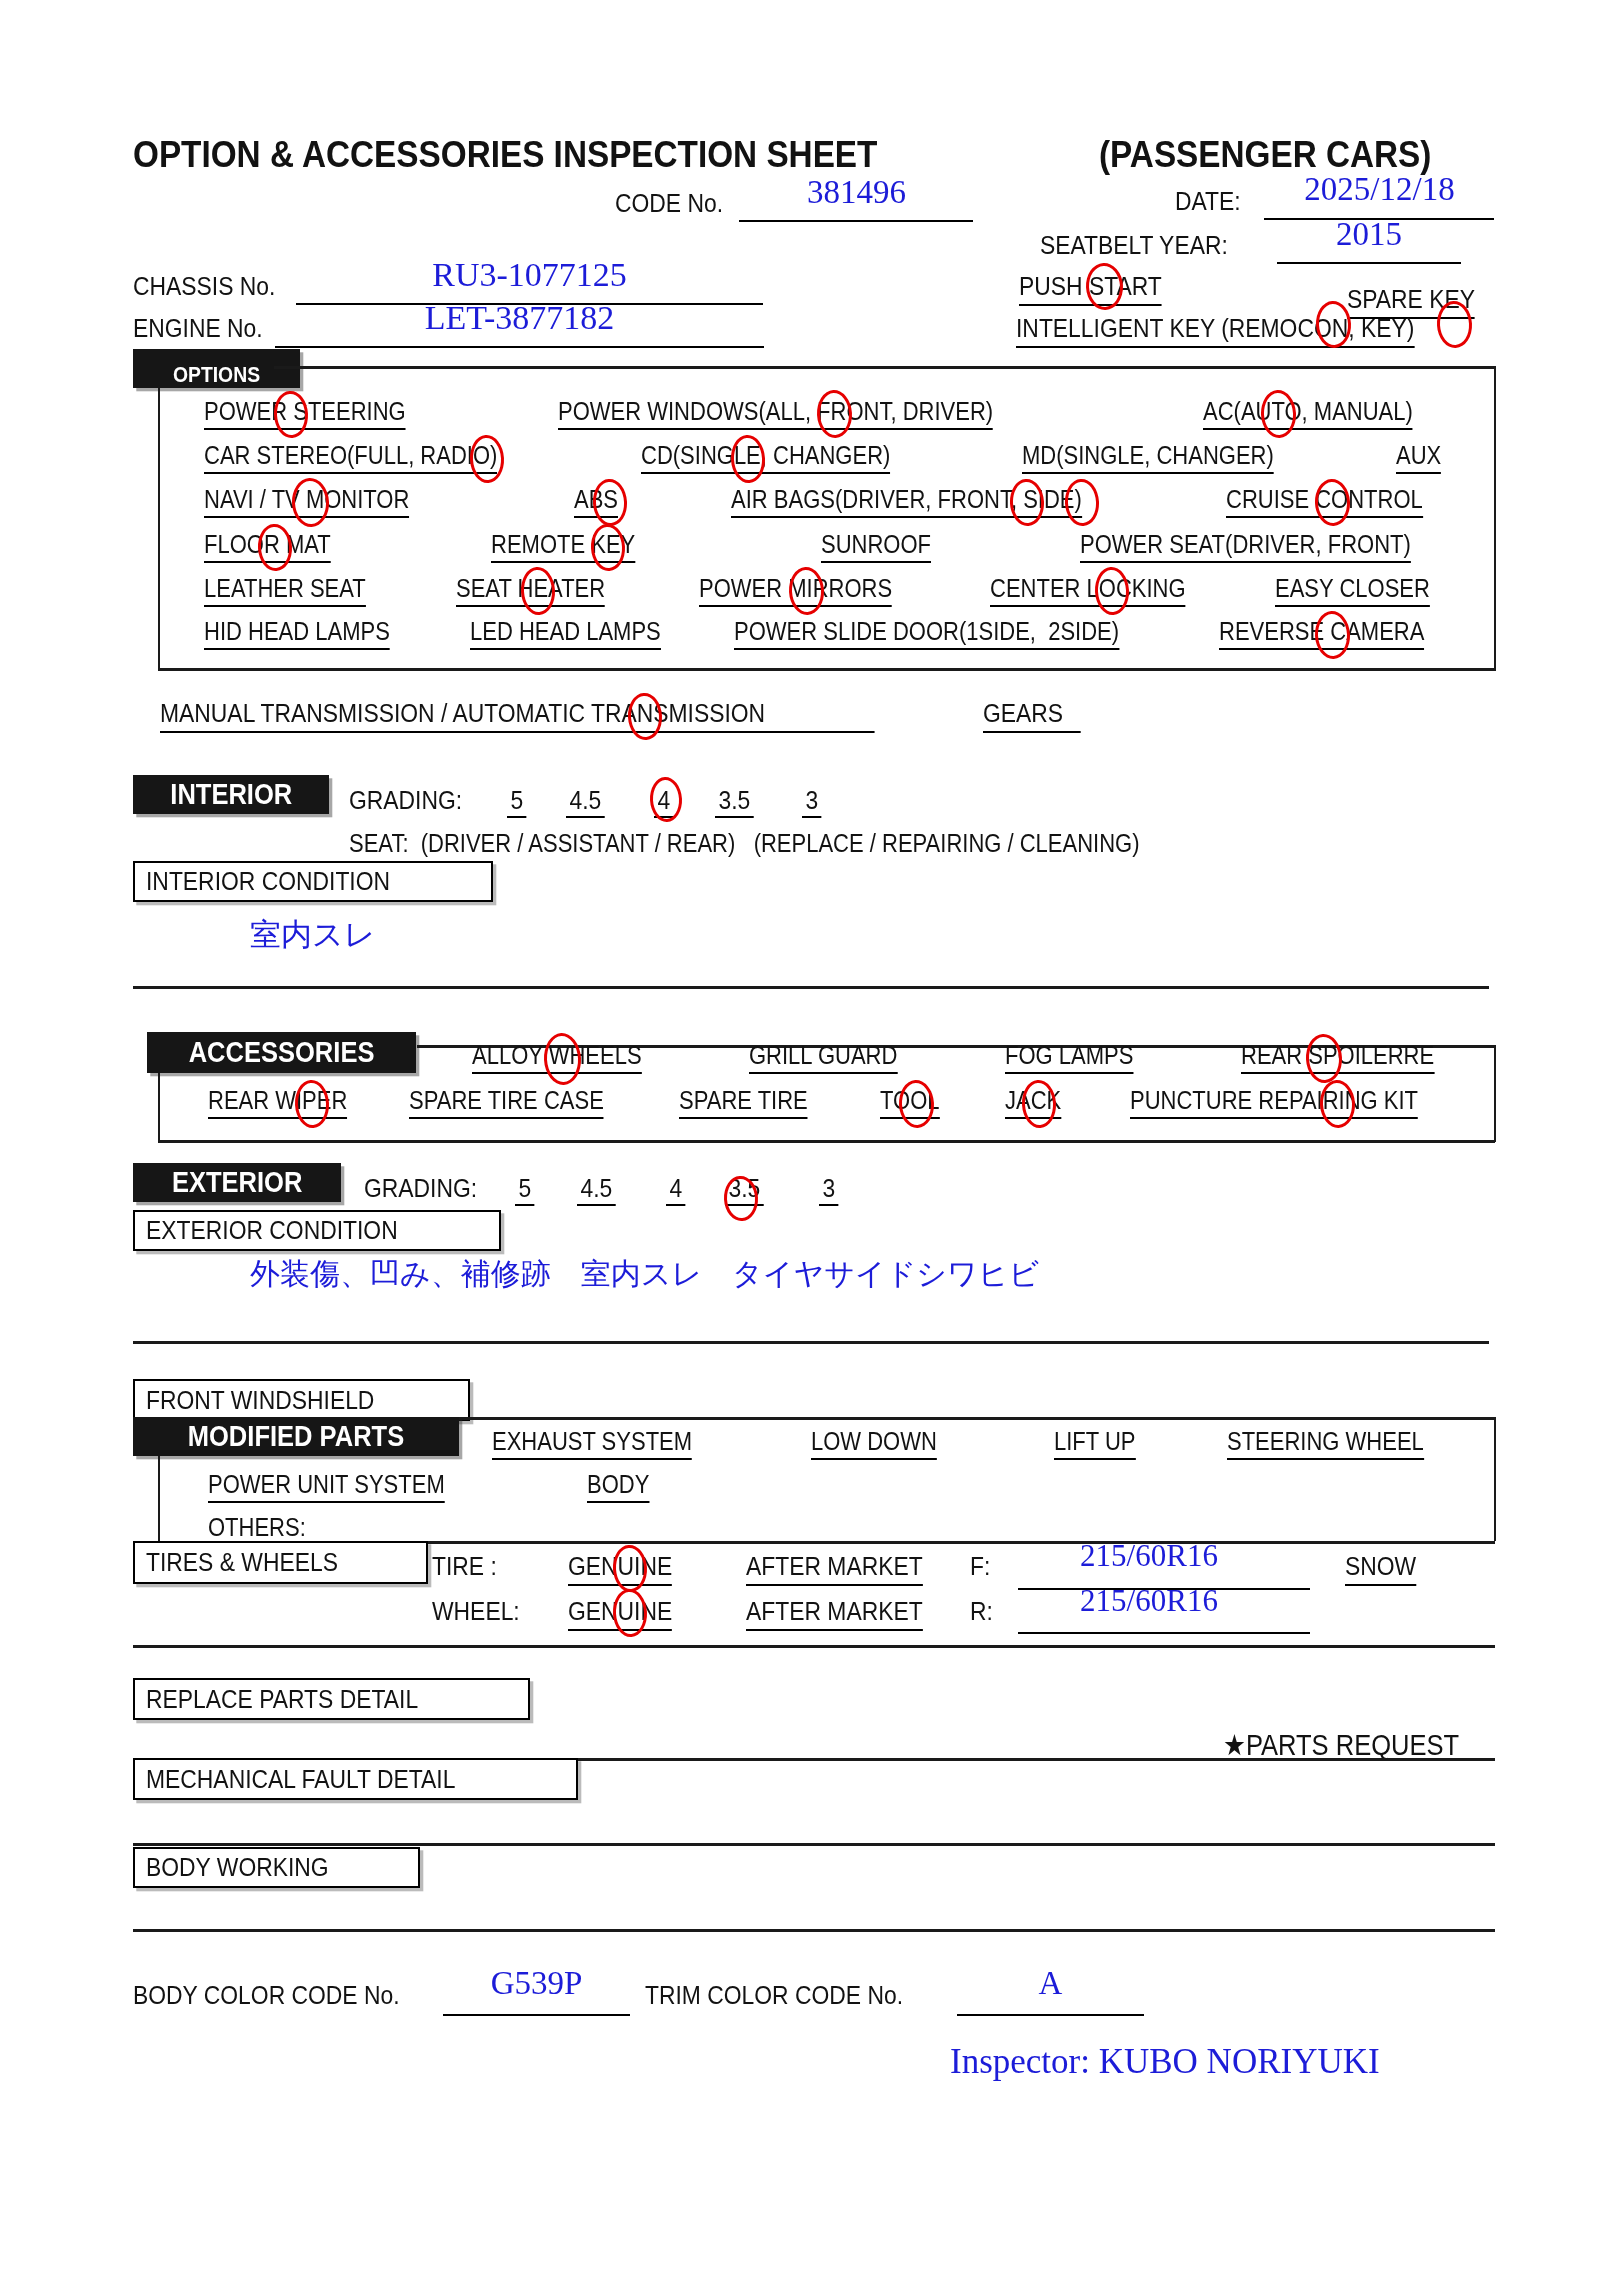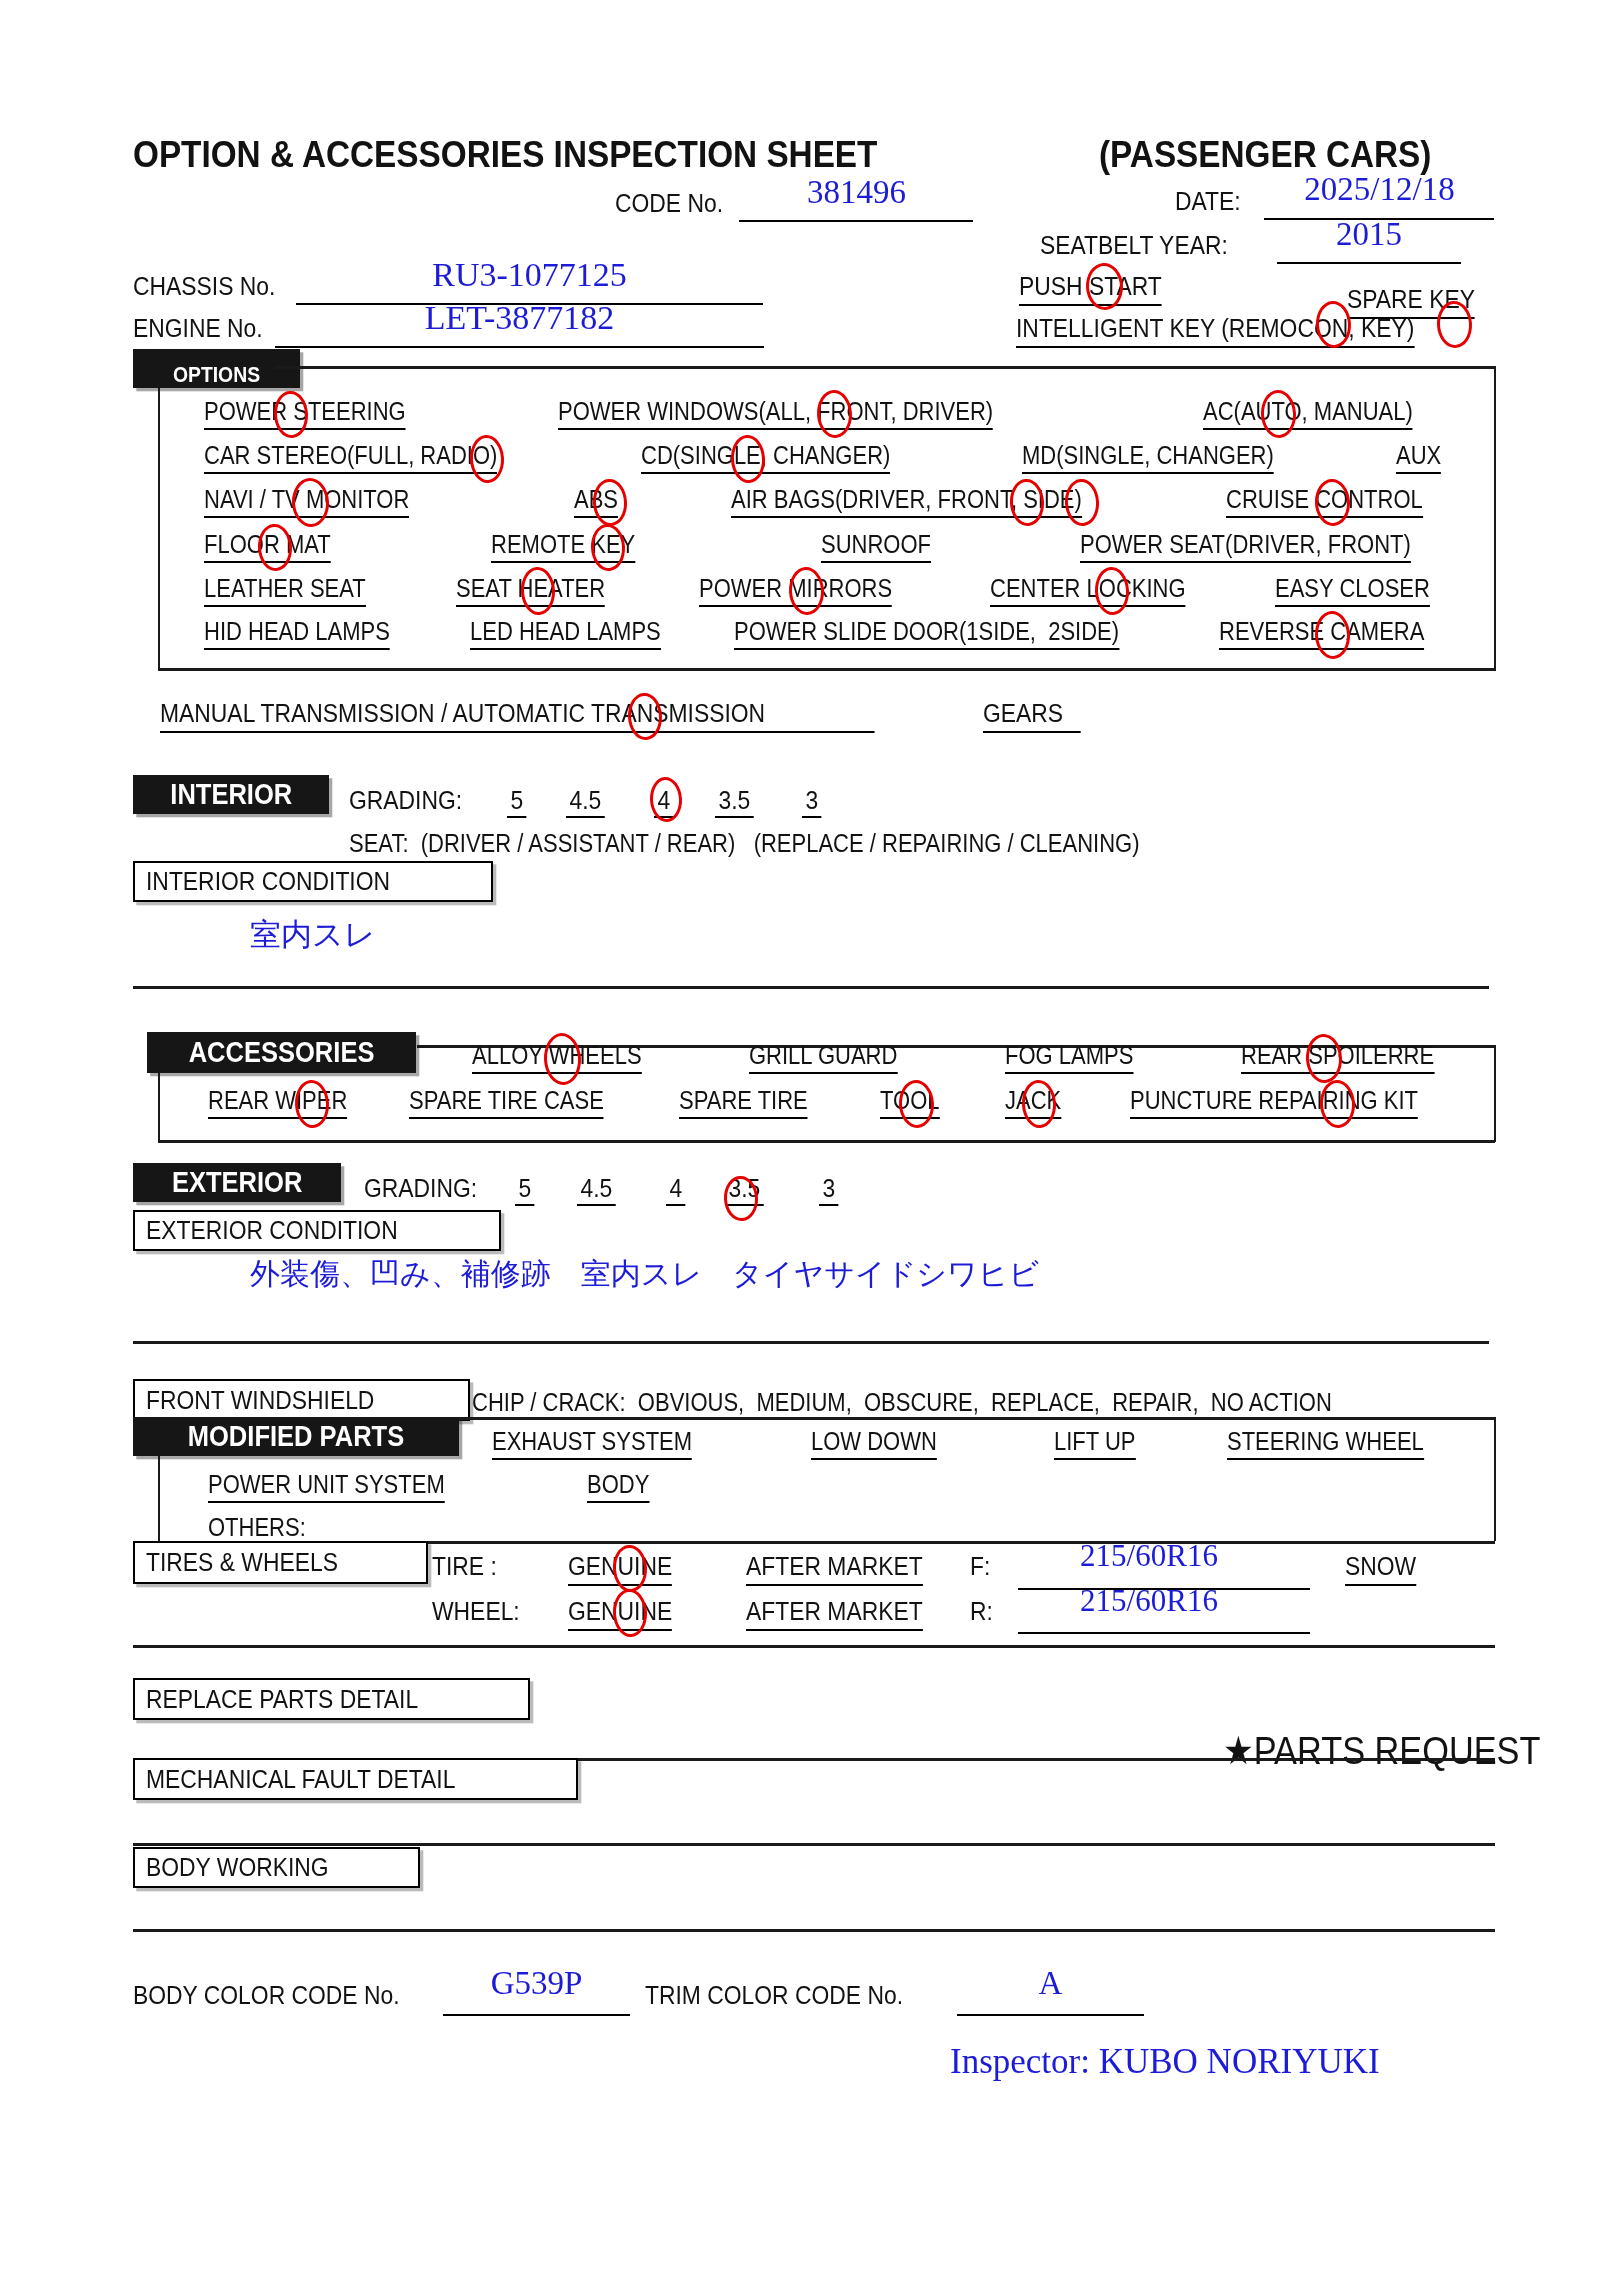--- a/index.html
+++ b/index.html
@@ -154,21 +154,20 @@
 
   <div class="whitebox" style="left:133px;top:1210px;width:353px;height:37px;">
       <span class="t">EXTERIOR CONDITION</span>
     </div>
   <div class="abs ink" style="left:250px;top:1254px;font-size:30px;font-family:'DejaVu Sans',sans-serif;"><span>外装傷、凹み、補修跡　室内スレ　タイヤサイドシワヒビ</span></div>
   <div class="hline" style="left:133px;top:1341px;width:1356px;"></div>
 
   <div class="whitebox" style="left:133px;top:1379px;width:322px;height:38px;">
       <span class="t">FRONT WINDSHIELD</span>
     </div>
-  <div class="abs fs38" style="left:472px;top:1388px;"><span class="t">CHIP / CRACK:  OBVIOUS,  MEDIUM,  OBSCURE,  REPLACE,  REPAIR,  NO ACTION</span></div>
   <div class="hline" style="left:456px;top:1417px;width:1038px;"></div>
 
   <div class="blackbox" style="left:133px;top:1417px;width:326px;height:39px;font-size:29px;">
       <span class="tc">MODIFIED PARTS</span>
     </div>
   <div class="abs fs38" style="left:492px;top:1427px;"><span class="t u">EXHAUST SYSTEM</span></div>
   <div class="abs fs38" style="left:811px;top:1427px;"><span class="t u">LOW DOWN</span></div>
   <div class="abs fs38" style="left:1054px;top:1427px;"><span class="t u">LIFT UP</span></div>
   <div class="abs fs38" style="left:1227px;top:1427px;"><span class="t u">STEERING WHEEL</span></div>
   <div class="abs fs38" style="left:208px;top:1470px;"><span class="t u">POWER UNIT SYSTEM</span></div>
@@ -195,21 +194,21 @@
   <div class="abs fs40" style="left:746px;top:1596px;"><span class="t u">AFTER MARKET</span></div>
   <div class="abs fs40" style="left:970px;top:1596px;"><span class="t">R:</span></div>
   <div class="fill-line" style="left:1018px;top:1632px;width:292px;"></div>
   <div class="abs ink center" style="left:1018px;top:1583px;width:262px;font-size:31px;"><span>215/60R16</span></div>
 
   <div class="hline" style="left:133px;top:1645px;width:1362px;height:3.3px;"></div>
 
   <div class="whitebox" style="left:133px;top:1678px;width:382px;height:38px;">
       <span class="t">REPLACE PARTS DETAIL</span>
     </div>
-  <div class="abs" style="left:1223px;top:1728px;font-size:39px;"><span class="t">★PARTS REQUEST</span></div>
+  <div class="abs" style="left:1223px;top:1728px;font-size:29px;"><span class="t">★PARTS REQUEST</span></div>
   <div class="hline" style="left:133px;top:1758px;width:1362px;"></div>
 
   <div class="whitebox" style="left:133px;top:1758px;width:430px;height:38px;">
       <span class="t">MECHANICAL FAULT DETAIL</span>
     </div>
   <div class="hline" style="left:133px;top:1843px;width:1362px;"></div>
 
   <div class="whitebox" style="left:133px;top:1847px;width:272px;height:37px;">
       <span class="t">BODY WORKING</span>
     </div>

